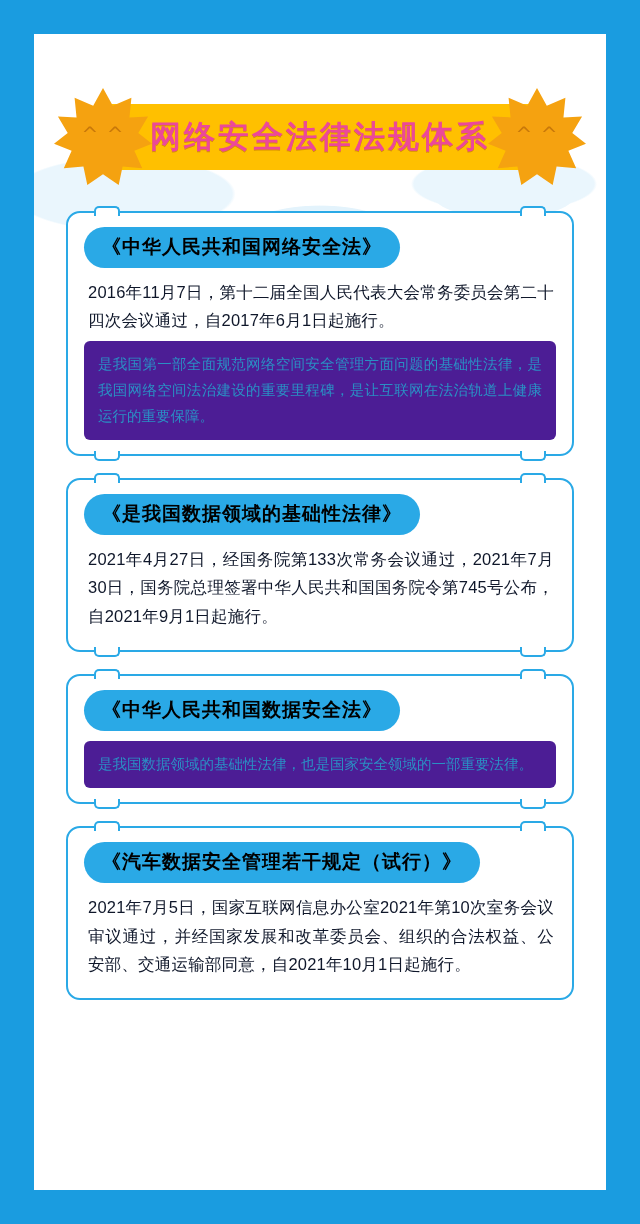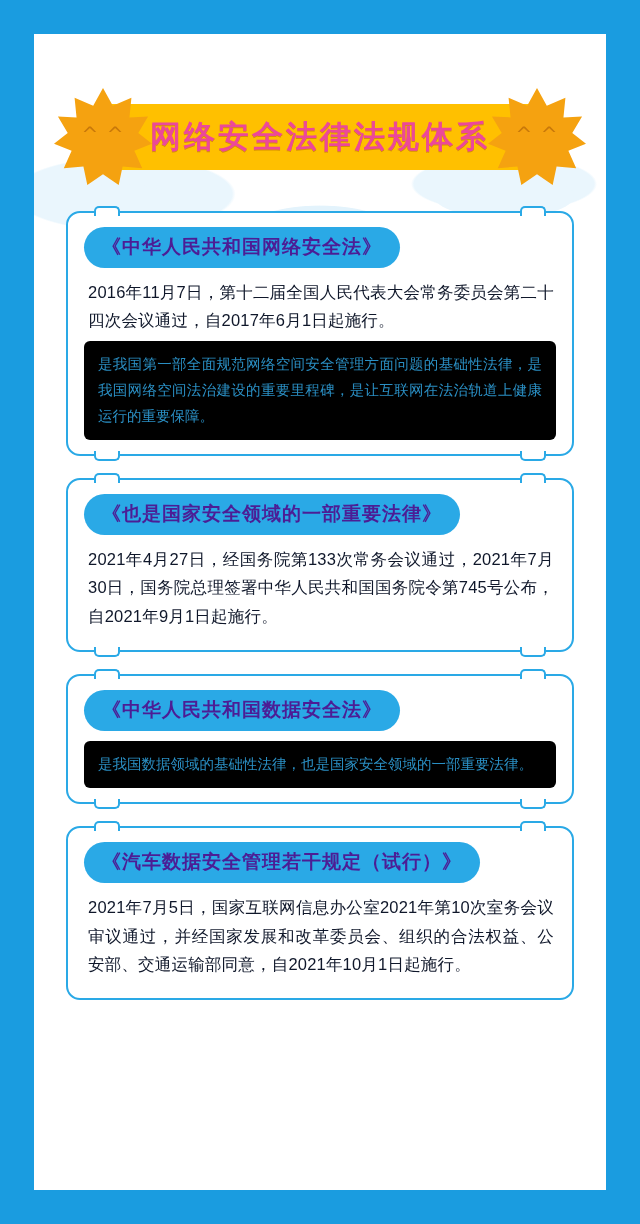--- a/index.html
+++ b/index.html
@@ -145,38 +145,38 @@
     background: #ffffff;
   }
   .tab.tl { left: 26px; top: -7px; border-bottom: none; border-radius: 5px 5px 0 0; }
   .tab.tr { right: 26px; top: -7px; border-bottom: none; border-radius: 5px 5px 0 0; }
   .tab.bl { left: 26px; bottom: -7px; border-top: none; border-radius: 0 0 5px 5px; }
   .tab.br { right: 26px; bottom: -7px; border-top: none; border-radius: 0 0 5px 5px; }
 
   .card-title {
     display: inline-block;
     background: #2aa9e6;
-    color: #4c1d95;
+    color: #000000;
     font-size: 19px;
     font-weight: bold;
     letter-spacing: 1px;
     padding: 7px 18px 8px 18px;
     border-radius: 22px;
     margin-bottom: 10px;
   }
   .card-body {
     color: #0f172a;
     font-size: 16.5px;
     line-height: 1.72;
     letter-spacing: 0.2px;
     padding: 0 2px 6px 4px;
     text-align: justify;
   }
   .card-note {
-    background: #000000;
+    background: #4c1d95;
     color: #2a8fc4;
     font-size: 14.5px;
     line-height: 1.8;
     padding: 10px 14px 11px 14px;
     border-radius: 6px;
     text-align: justify;
   }
 </style>
 </head>
 <body>
@@ -215,21 +215,21 @@
         <div class="card-title">《中华人民共和国网络安全法》</div>
         <div class="card-body">2016年11月7日，第十二届全国人民代表大会常务委员会第二十四次会议通过，自2017年6月1日起施行。</div>
         <div class="card-note">是我国第一部全面规范网络空间安全管理方面问题的基础性法律，是我国网络空间法治建设的重要里程碑，是让互联网在法治轨道上健康运行的重要保障。</div>
       </div>
 
       <div class="card">
         <span class="tab tl"></span>
         <span class="tab tr"></span>
         <span class="tab bl"></span>
         <span class="tab br"></span>
-        <div class="card-title">《也是国家安全领域的一部重要法律》</div>
+        <div class="card-title">《是我国数据领域的基础性法律》</div>
         <div class="card-body">2021年4月27日，经国务院第133次常务会议通过，2021年7月30日，国务院总理签署中华人民共和国国务院令第745号公布，自2021年9月1日起施行。</div>
       </div>
 
       <div class="card">
         <span class="tab tl"></span>
         <span class="tab tr"></span>
         <span class="tab bl"></span>
         <span class="tab br"></span>
         <div class="card-title">《中华人民共和国数据安全法》</div>
         <div class="card-note">是我国数据领域的基础性法律，也是国家安全领域的一部重要法律。</div>

